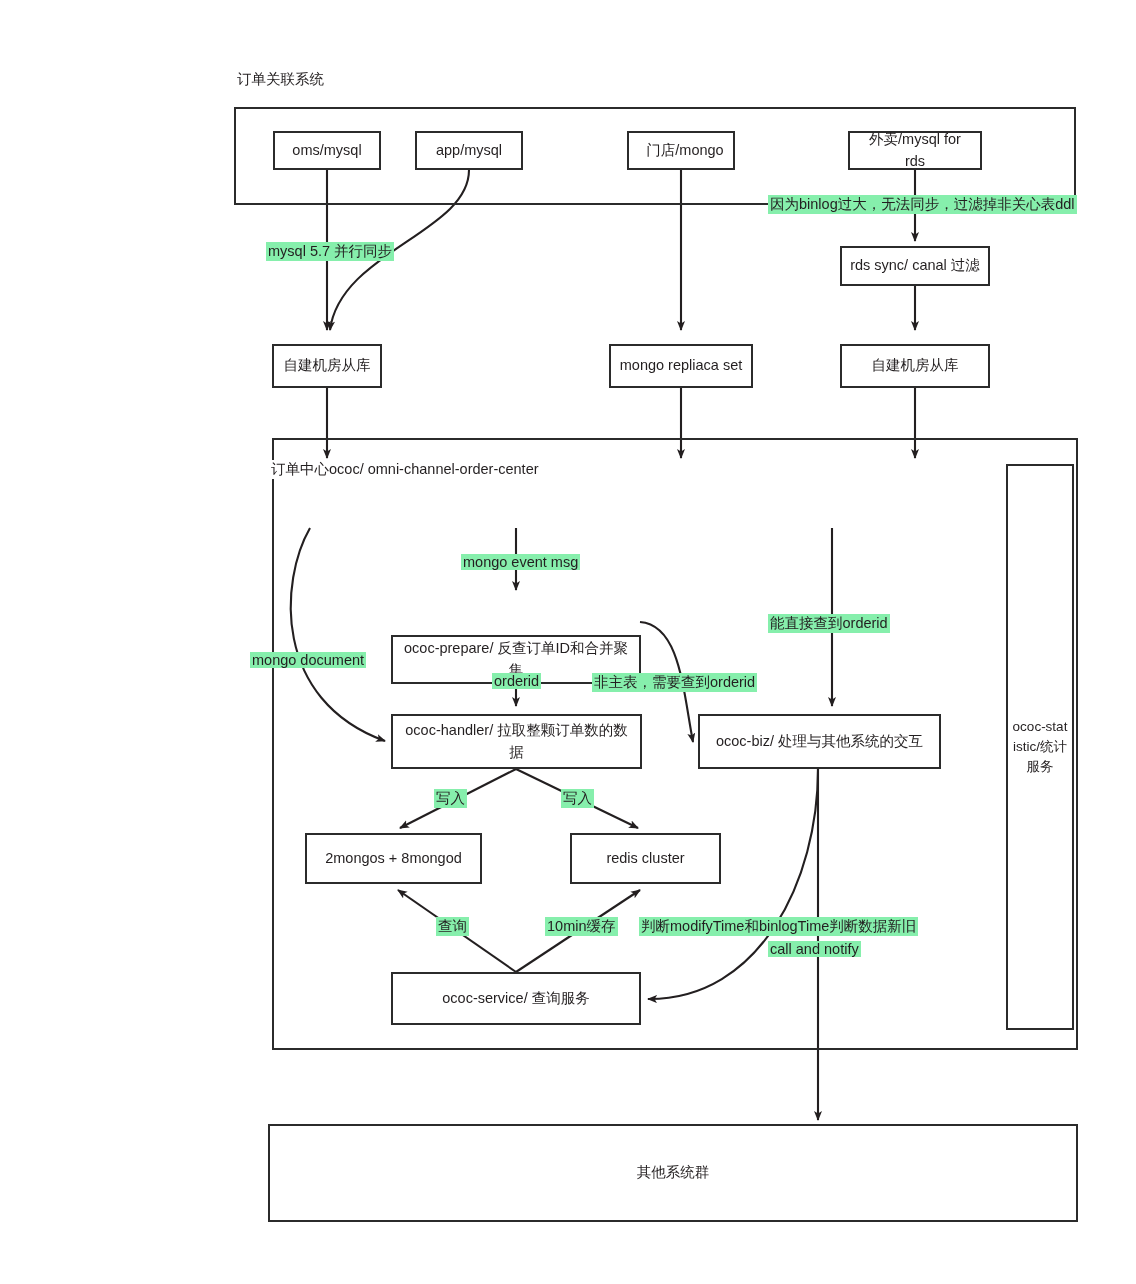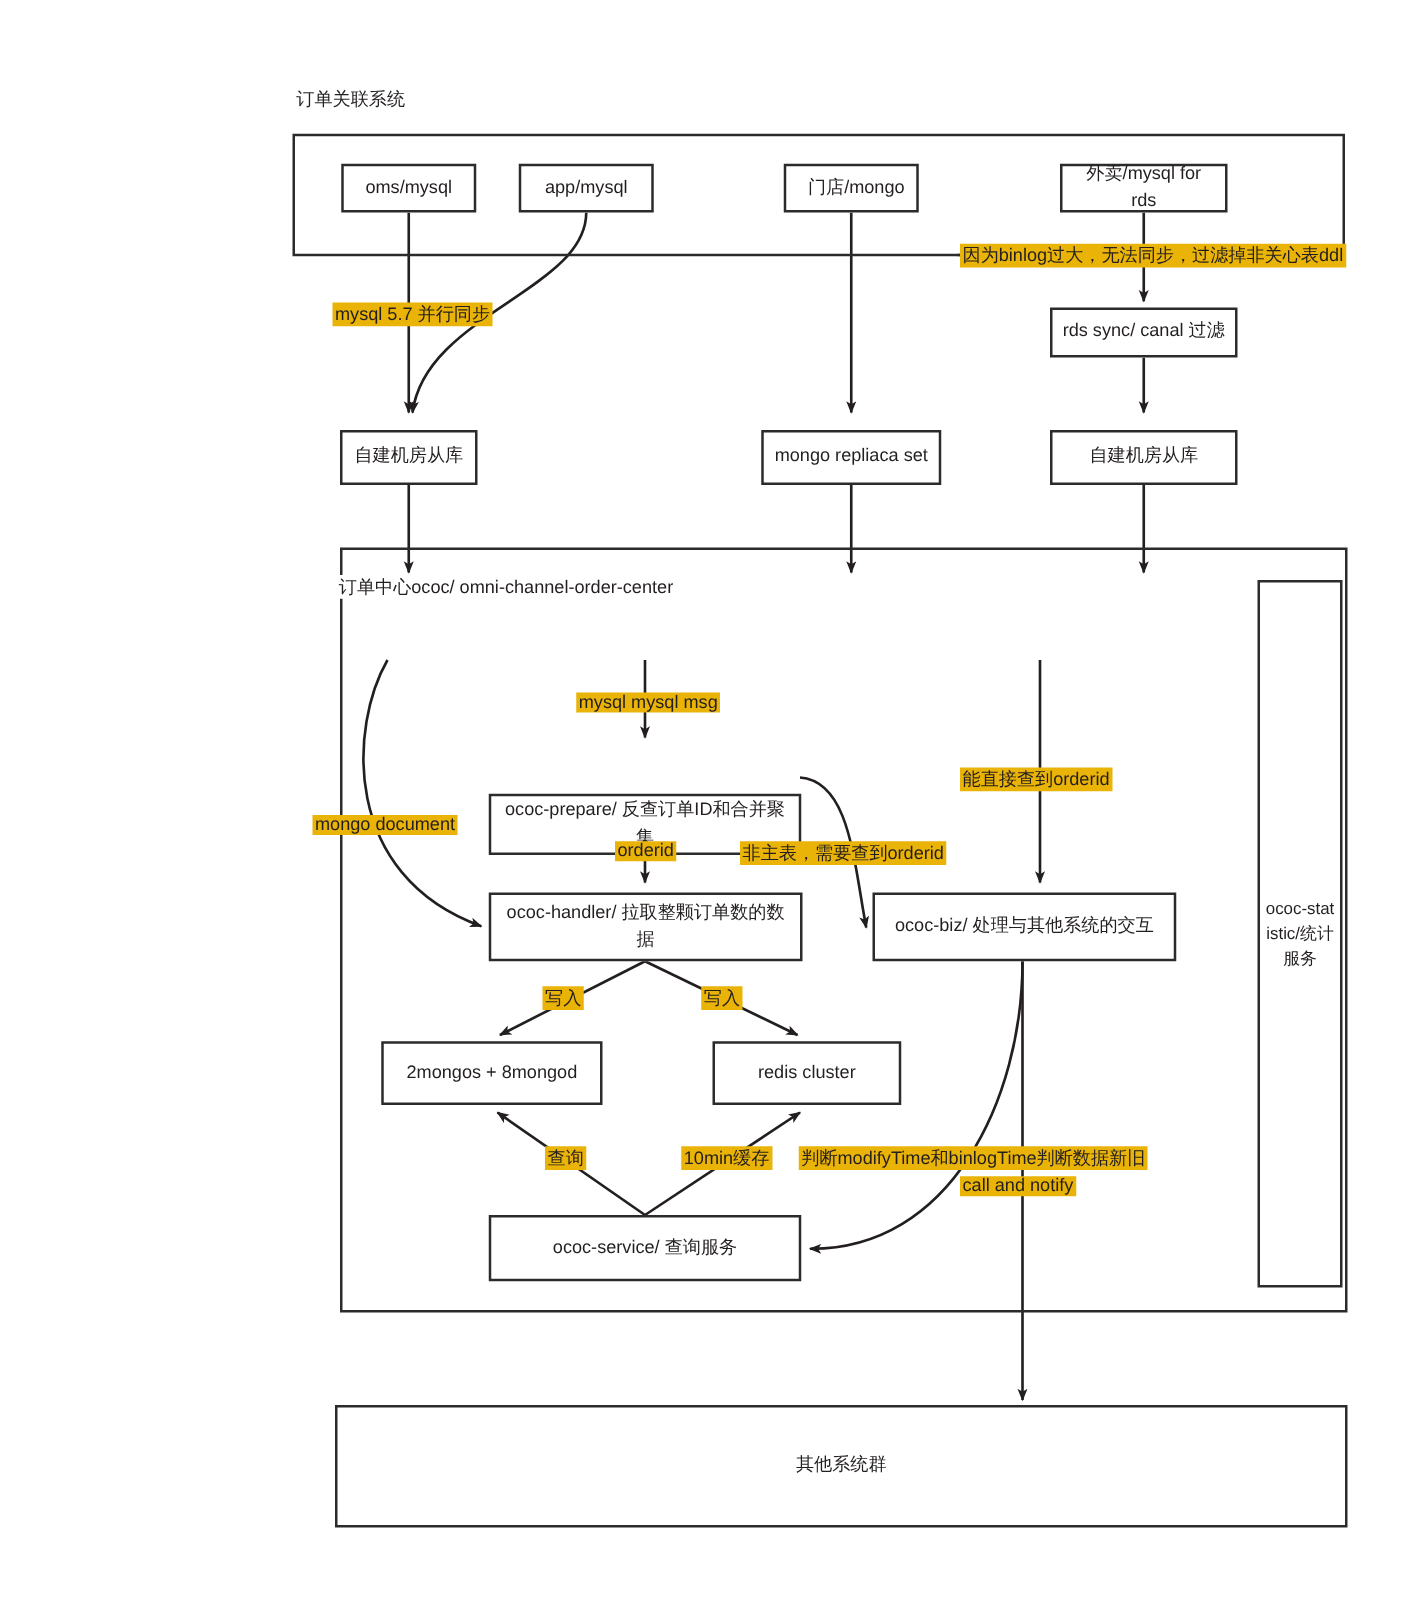--- a/index.html
+++ b/index.html
@@ -4,21 +4,21 @@
 <style>
   html,body{margin:0;padding:0;background:#ffffff;}
   body{font-family:"Liberation Sans","DejaVu Sans",sans-serif;color:#231f20;}
   #canvas{position:relative;width:1136px;height:1284px;overflow:hidden;background:#fff;}
   svg.layer{position:absolute;left:0;top:0;width:1136px;height:1284px;pointer-events:none;}
   .node{position:absolute;box-sizing:border-box;border:2px solid #2b2b2b;background:#fff;
         display:flex;align-items:center;justify-content:center;text-align:center;
         font-size:14.5px;line-height:1.45;color:#231f20;padding:2px 8px;}
   .group{position:absolute;box-sizing:border-box;border:2px solid #2b2b2b;background:transparent;}
   .grouplabel{position:absolute;font-size:14.5px;color:#231f20;background:#fff;padding:0 3px;white-space:nowrap;}
-  .edgelabel{position:absolute;font-size:14.5px;color:#231f20;background:#eab308;padding:0 2px;white-space:nowrap;}
+  .edgelabel{position:absolute;font-size:14.5px;color:#231f20;background:#86efac;padding:0 2px;white-space:nowrap;}
   .narrow{font-size:13.5px;line-height:1.5;word-break:break-all;padding:0 4px;}
 </style>
 </head>
 <body>
 
 <div id="canvas">
 
   <svg class="layer">
     <defs>
       <marker id="ah" markerWidth="11" markerHeight="11" refX="9" refY="4" orient="auto" markerUnits="userSpaceOnUse">
@@ -95,21 +95,21 @@
   <div class="node" style="left:570px;top:833px;width:151px;height:51px;">redis cluster</div>
 
   <div class="node" style="left:391px;top:972px;width:250px;height:53px;">ococ-service/ 查询服务</div>
 
   <div class="node narrow" style="left:1006px;top:464px;width:68px;height:566px;">ococ-statistic/统计服务</div>
 
   <div class="node" style="left:268px;top:1124px;width:810px;height:98px;">其他系统群</div>
 
   <div class="edgelabel" style="left:768px;top:195px;">因为binlog过大，无法同步，过滤掉非关心表ddl</div>
   <div class="edgelabel" style="left:266px;top:242px;">mysql 5.7 并行同步</div>
-  <div class="edgelabel" style="left:461px;top:554px;">mysql mysql msg</div>
+  <div class="edgelabel" style="left:461px;top:554px;">mongo event msg</div>
   <div class="edgelabel" style="left:250px;top:652px;">mongo document</div>
   <div class="edgelabel" style="left:492px;top:673px;">orderid</div>
   <div class="edgelabel" style="left:592px;top:673px;">非主表，需要查到orderid</div>
   <div class="edgelabel" style="left:768px;top:614px;">能直接查到orderid</div>
   <div class="edgelabel" style="left:434px;top:789px;">写入</div>
   <div class="edgelabel" style="left:561px;top:789px;">写入</div>
   <div class="edgelabel" style="left:436px;top:917px;">查询</div>
   <div class="edgelabel" style="left:545px;top:917px;">10min缓存</div>
   <div class="edgelabel" style="left:639px;top:917px;">判断modifyTime和binlogTime判断数据新旧</div>
   <div class="edgelabel" style="left:768px;top:941px;">call and notify</div>

